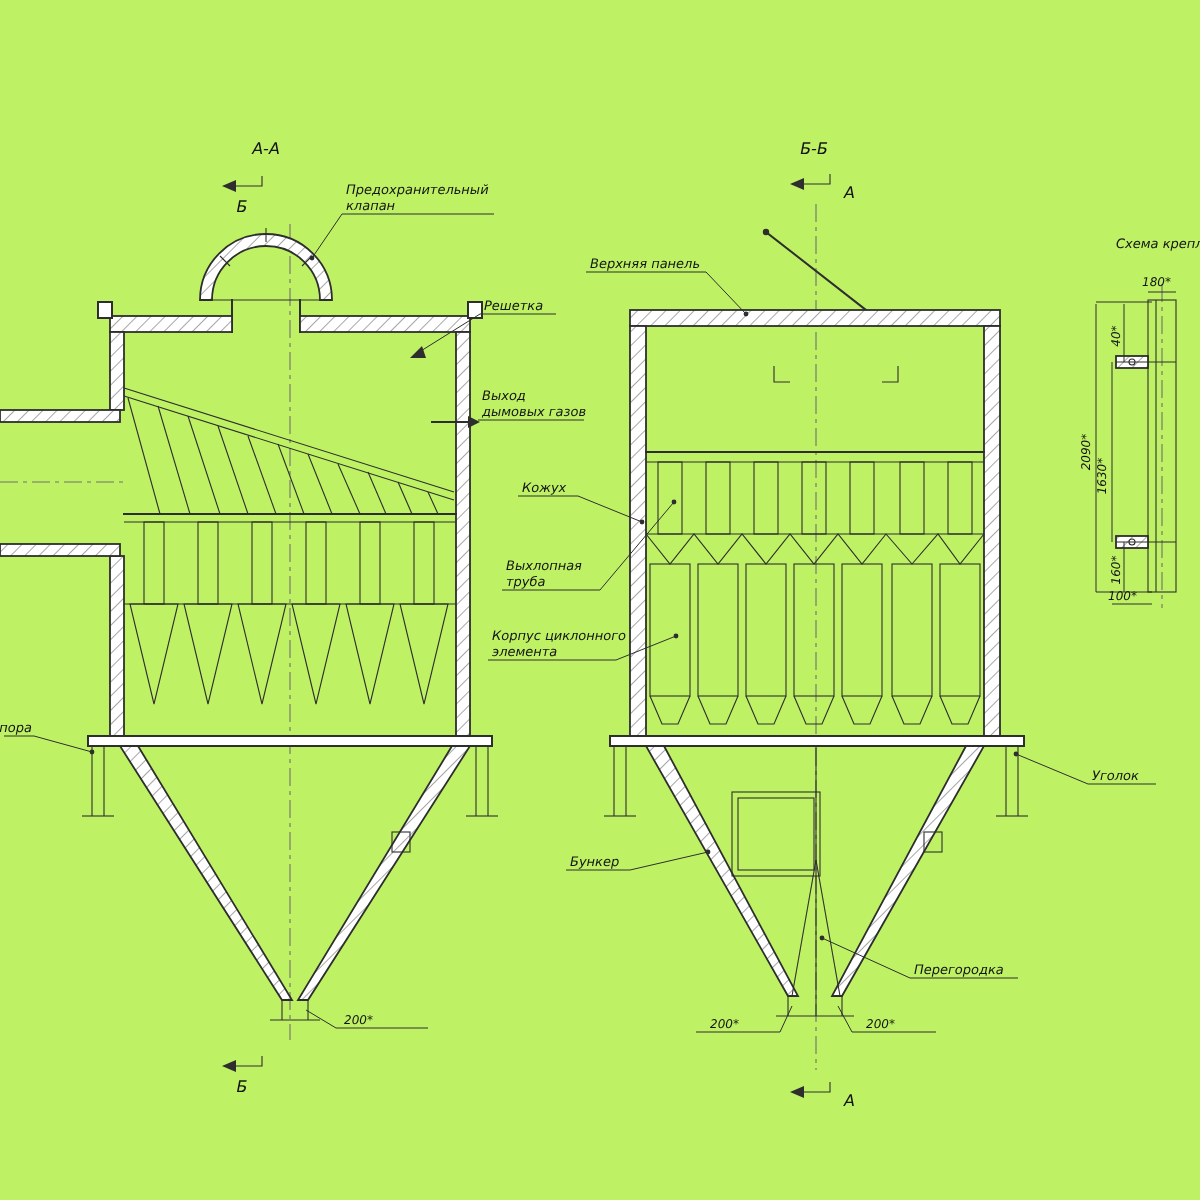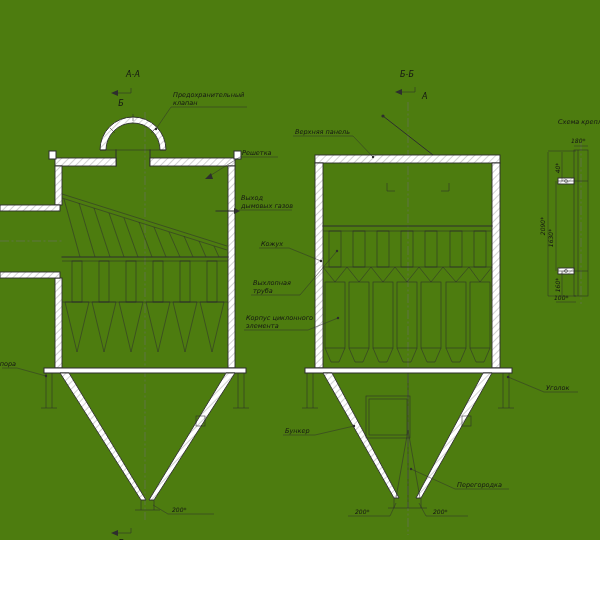--- a/index.html
+++ b/index.html
@@ -1,16 +1,16 @@
 <!DOCTYPE html>
 <html><head>
 <meta charset="utf-8">
 <style>
   html,body{margin:0;padding:0;background:#ffffff;}
-  .stage{width:600px;height:540px;position:relative;background:#4d7c0f;overflow:hidden;}
+  .stage{width:600px;height:600px;position:relative;background:#bef264;overflow:hidden;}
   svg text{font:italic 6.5px "DejaVu Sans","Liberation Sans",sans-serif;fill:#141414;}
   svg text.ttl{font-size:8px;}
   svg text.mk{font-size:8px;}
   svg text.dm{font-size:6px;}
   .ln{stroke:#2e2e2e;stroke-width:1;fill:none;stroke-linecap:square;}
   .tn{stroke:#2e2e2e;stroke-width:0.55;fill:none;}
   .hz{fill:url(#h);stroke:#2e2e2e;stroke-width:0.9;}
   .wh{fill:#ffffff;stroke:#2e2e2e;stroke-width:1;}
   .cl{stroke:#707070;stroke-width:0.55;fill:none;stroke-dasharray:9 2.5 2 2.5;}
   .dl{stroke:#2e2e2e;stroke-width:0.5;fill:none;}

